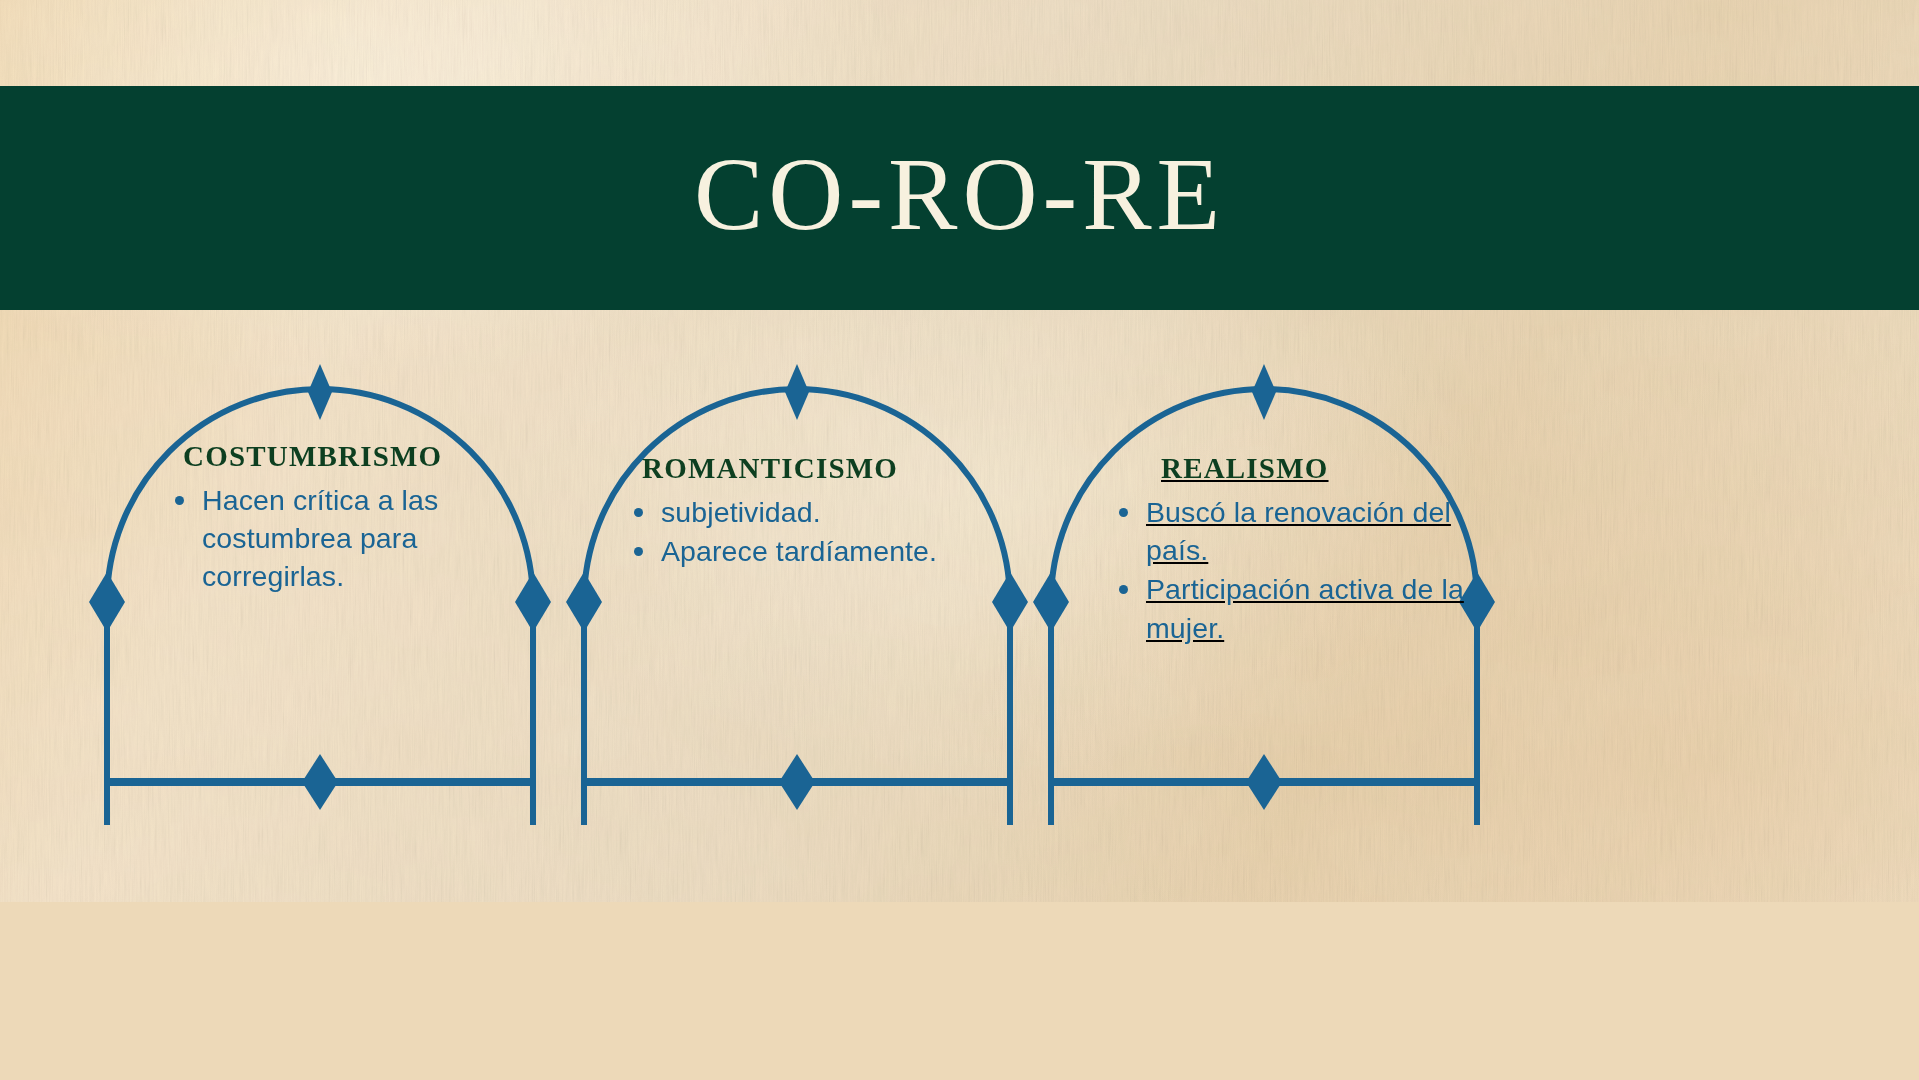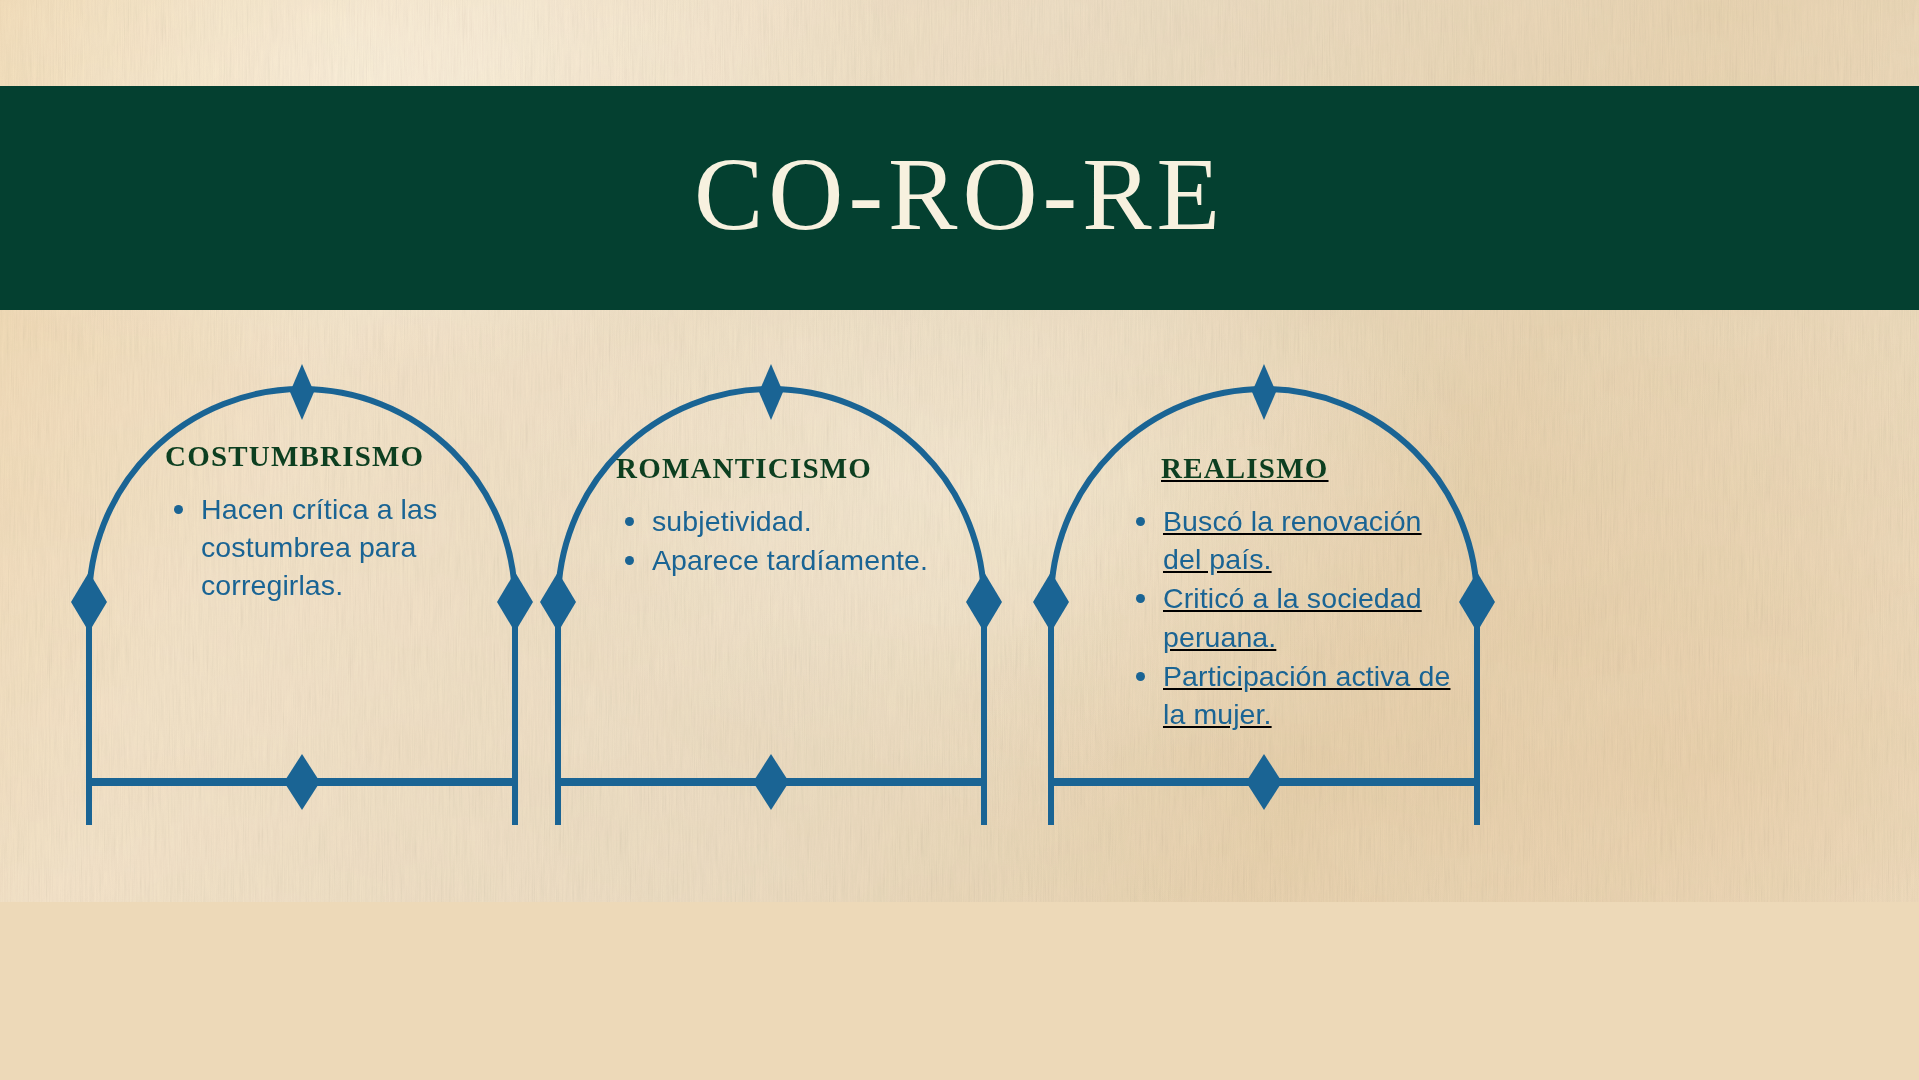--- a/index.html
+++ b/index.html
@@ -74,22 +74,22 @@
     width: 1919px;
     height: 470px;
     z-index: 2;
   }
   .card {
     position: absolute;
     top: 0;
     width: 470px;
     height: 470px;
   }
-  .card-1 { left: 67px; }
-  .card-2 { left: 536px; }
+  .card-1 { left: 85px; }
+  .card-2 { left: 562px; }
   .card-3 { left: 1029px; }
 
   .arch-svg {
     position: absolute;
     left: 0;
     top: 0;
     width: 470px;
     height: 470px;
     overflow: visible;
   }
@@ -112,21 +112,21 @@
     font-size: 29px;
     letter-spacing: 1.2px;
     font-weight: 700;
     margin: 0 0 8px 14px;
     white-space: nowrap;
   }
   .card-2 .card-title { margin-left: 14px; }
   .card-3 .card-title { margin-left: 48px; }
 
   ul.bullets {
-    margin: 17px;
+    margin: 0;
     padding: 0;
     list-style: none;
   }
   ul.bullets li {
     position: relative;
     color: #1a6494;
     font-size: 28.5px;
     line-height: 1.34;
     letter-spacing: 0.1px;
     padding-left: 33px;
@@ -230,20 +230,19 @@
         <line x1="22" y1="430" x2="448" y2="430" stroke="#1a6494" stroke-width="8"></line>
         <path d="M235 12 L247 40 L235 68 L223 40 Z" fill="#1a6494"></path>
         <path d="M22 220 L40 250 L22 280 L4 250 Z" fill="#1a6494"></path>
         <path d="M448 220 L466 250 L448 280 L430 250 Z" fill="#1a6494"></path>
         <path d="M235 402 L253 430 L235 458 L217 430 Z" fill="#1a6494"></path>
       </svg>
       <div class="card-body">
         <div class="card-title">REALISMO</div>
         <ul class="bullets">
           <li>Buscó la renovación del país.</li>
-          <li>Criticó a la sociedad peruana.</li>
           <li>Participación activa de la mujer.</li>
         </ul>
       </div>
     </div>
 
   </div>
 </div>
 
 </body></html>

